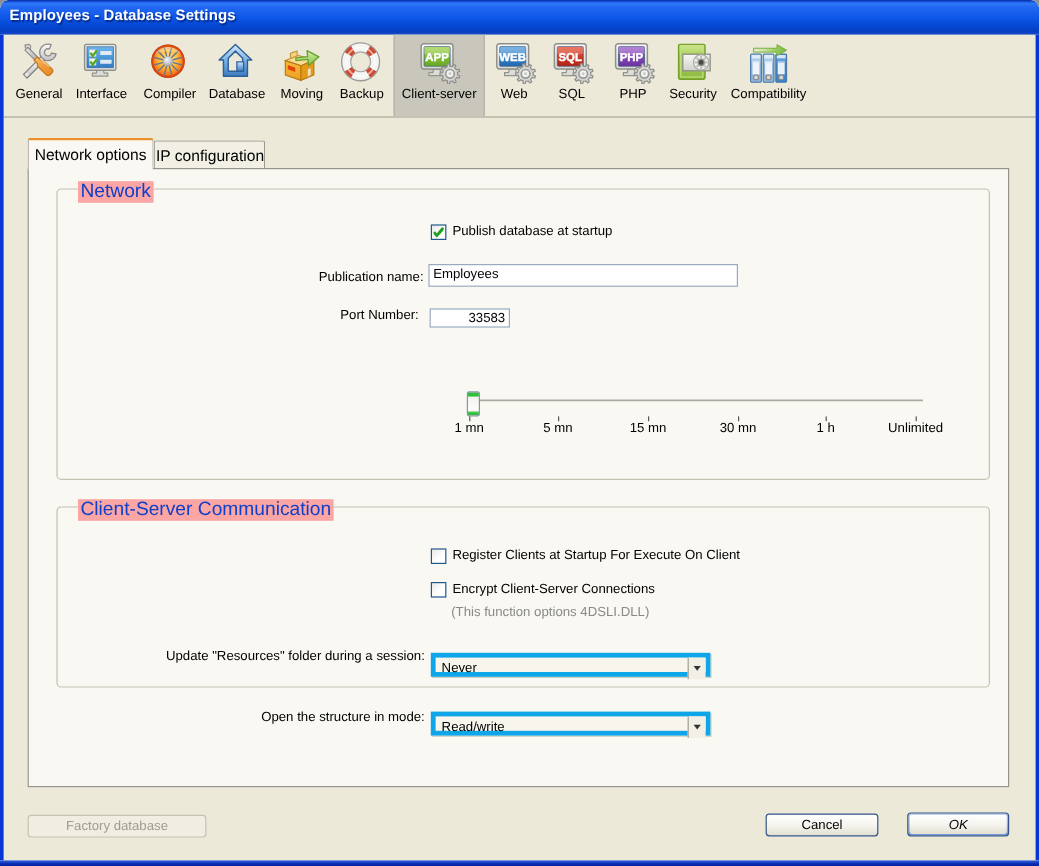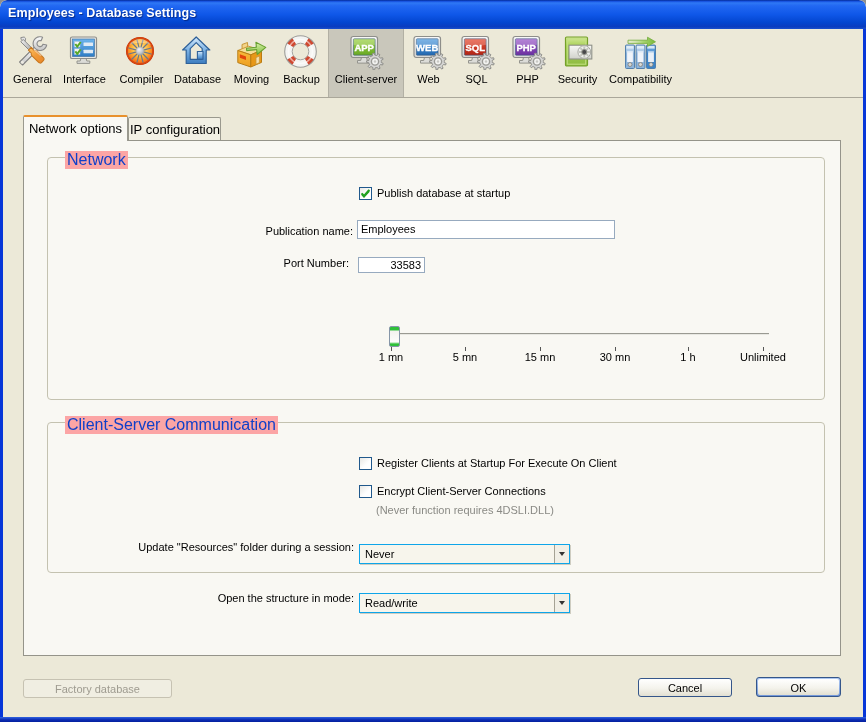--- a/index.html
+++ b/index.html
@@ -28,28 +28,28 @@
 .g2{left:23px;top:281px;width:778px;height:151px;}
 .cb{position:absolute;width:13px;height:13px;background:linear-gradient(135deg,#e8e8e4,#ffffff 60%);border:1px solid #21598c;}
 .cb svg{position:absolute;left:0px;top:0px;}
 .lbl{position:absolute;font-size:11px;color:#000;}
 .rlbl{position:absolute;font-size:11px;color:#000;text-align:right;}
 .tfield{position:absolute;background:#fff;border:1px solid #97aabf;font-size:11px;color:#000;padding:2px 3px;}
 .track{position:absolute;height:2px;background:#9a9a92;border-bottom:1px solid #e8e8e2;}
 .thumb{position:absolute;width:11px;height:21px;border:1px solid #8696a8;border-radius:2px;background:linear-gradient(180deg,#2fc039 0,#2fc039 3px,#f4f3ef 4px,#fdfdfb 15px,#2fc039 17px,#2fc039 21px);}
 .stick{position:absolute;top:206px;width:1px;height:4px;background:#555;}
 .slab{position:absolute;top:210px;width:80px;text-align:center;font-size:11px;}
-.dd{position:absolute;width:211px;height:20px;background:#f7f5ec;border:1px solid #0ea5e9;box-shadow:1px 1px 0 rgba(130,125,100,0.35);font-size:11px;}
+.dd{position:absolute;width:233px;height:20px;background:#f7f5ec;border:4px solid #0ea5e9;box-shadow:1px 1px 0 rgba(130,125,100,0.35);font-size:11px;}
 .dd .txt{position:absolute;left:5px;top:3px;}
 .dd .btn{position:absolute;right:0;top:0;width:15px;height:18px;border-left:1px solid #a5a294;background:#f1efe6;}
 .dd .btn::after{content:"";position:absolute;left:4px;top:7px;border-left:3.5px solid transparent;border-right:3.5px solid transparent;border-top:4px solid #333;}
 .xpbtn{position:absolute;border:1px solid #35568a;border-radius:3px;background:linear-gradient(180deg,#ffffff,#f4f3ec 55%,#e2e0d2);font-size:11px;text-align:center;color:#000;}
 .factory{position:absolute;border:1px solid #c6c2b2;border-radius:3px;background:#f0eee2;color:#9e9b90;font-size:11px;text-align:center;}
 .okring{position:absolute;border:1px solid #35568a;border-radius:3px;background:linear-gradient(180deg,#aec8f0,#7296d8);}
-.okin{position:absolute;left:1px;top:1px;right:1px;bottom:1px;border-radius:2px;background:linear-gradient(180deg,#ffffff,#f4f3ec 55%,#e2e0d2);font-size:11px;text-align:center;padding-top:3px;}
+.okin{position:absolute;left:1px;top:1px;right:1px;bottom:1px;border-radius:2px;background:linear-gradient(180deg,#ffffff,#f4f3ec 55%,#e2e0d2);font-size:11px;text-align:center;padding-top:3px;font-style:italic;}
 </style></head>
 <body>
 <div class="win">
 <div class="titlebar">
       <div class="title">Employees - Database Settings</div>
     </div>
 <div class="body">
 <div class="toolbar">
 <div class="tbtn" style="left:-8px;width:75px;">
 <div class="ticon"><svg width="36" height="36" viewBox="0 0 36 36">
@@ -388,21 +388,21 @@
         <div class="slab" style="left:401px">5 mn</div>
         <div class="slab" style="left:476px">15 mn</div>
         <div class="slab" style="left:551px">30 mn</div>
         <div class="slab" style="left:624px">1 h</div>
         <div class="slab" style="left:699px">Unlimited</div>
 
   <div class="cb" style="left:335px;top:316px;"></div>
   <div class="lbl" style="left:353px;top:316px;">Register Clients at Startup For Execute On Client</div>
   <div class="cb" style="left:335px;top:344px;"></div>
   <div class="lbl" style="left:353px;top:344px;">Encrypt Client-Server Connections</div>
-  <div class="lbl" style="left:352px;top:363px;color:#8a8a85;">(Never function requires 4DSLI.DLL)</div>
+  <div class="lbl" style="left:352px;top:363px;color:#8a8a85;">(This function options 4DSLI.DLL)</div>
 
   <div class="rlbl" style="left:30px;top:400px;width:300px;">Update "Resources" folder during a session:</div>
   <div class="dd" style="left:335px;top:403px;">
           <span class="txt">Never</span>
           <span class="btn"></span>
         </div>
 
   <div class="rlbl" style="left:30px;top:451px;width:300px;">Open the structure in mode:</div>
   <div class="dd" style="left:335px;top:452px;">
           <span class="txt">Read/write</span>

